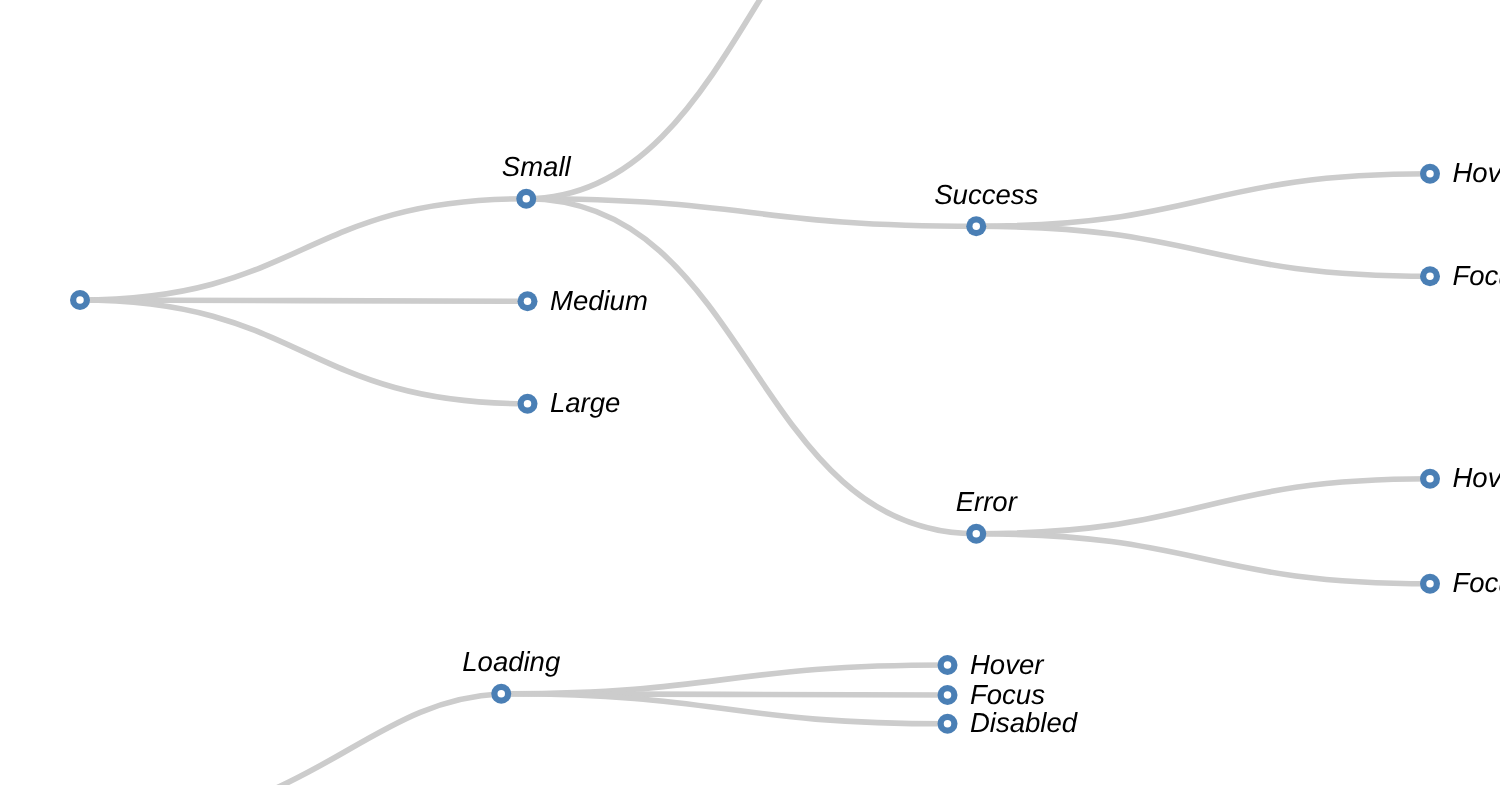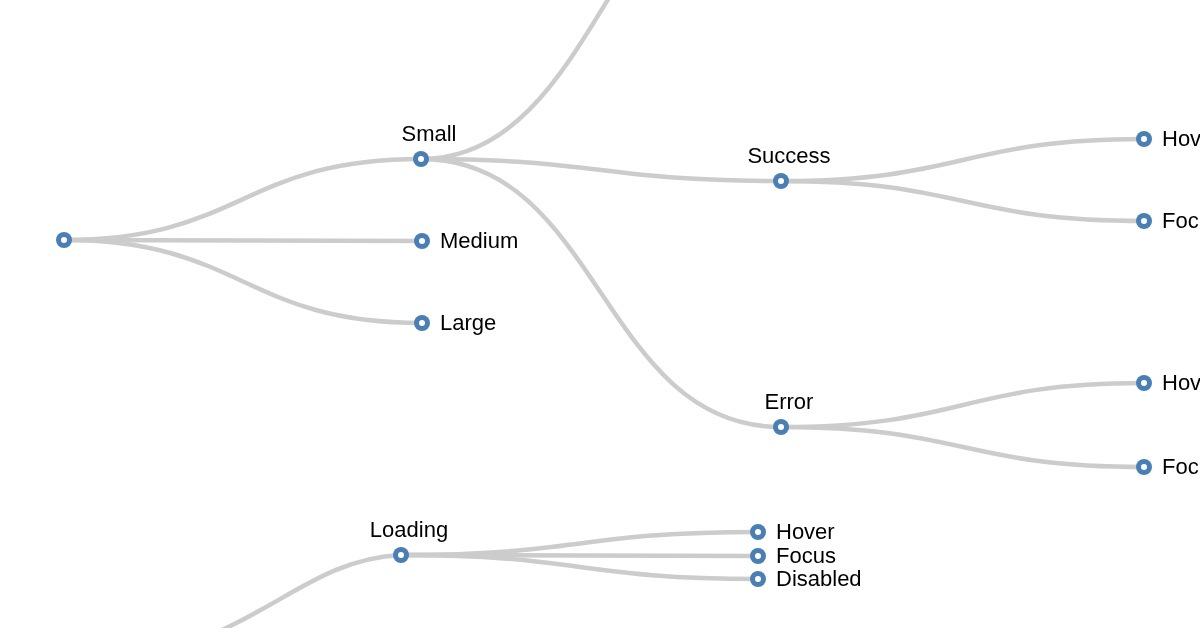--- a/index.html
+++ b/index.html
@@ -7,20 +7,21 @@
     padding: 0;
     background: #ffffff;
   }
   #tree-canvas {
     position: relative;
     width: 1200px;
     height: 628px;
     background: #ffffff;
     overflow: hidden;
     font-family: "Liberation Sans", sans-serif;
+    font-style: italic;
   }
   #tree-svg {
     position: absolute;
     top: 0;
     left: 0;
     width: 1200px;
     height: 628px;
     display: block;
   }
   .link {

